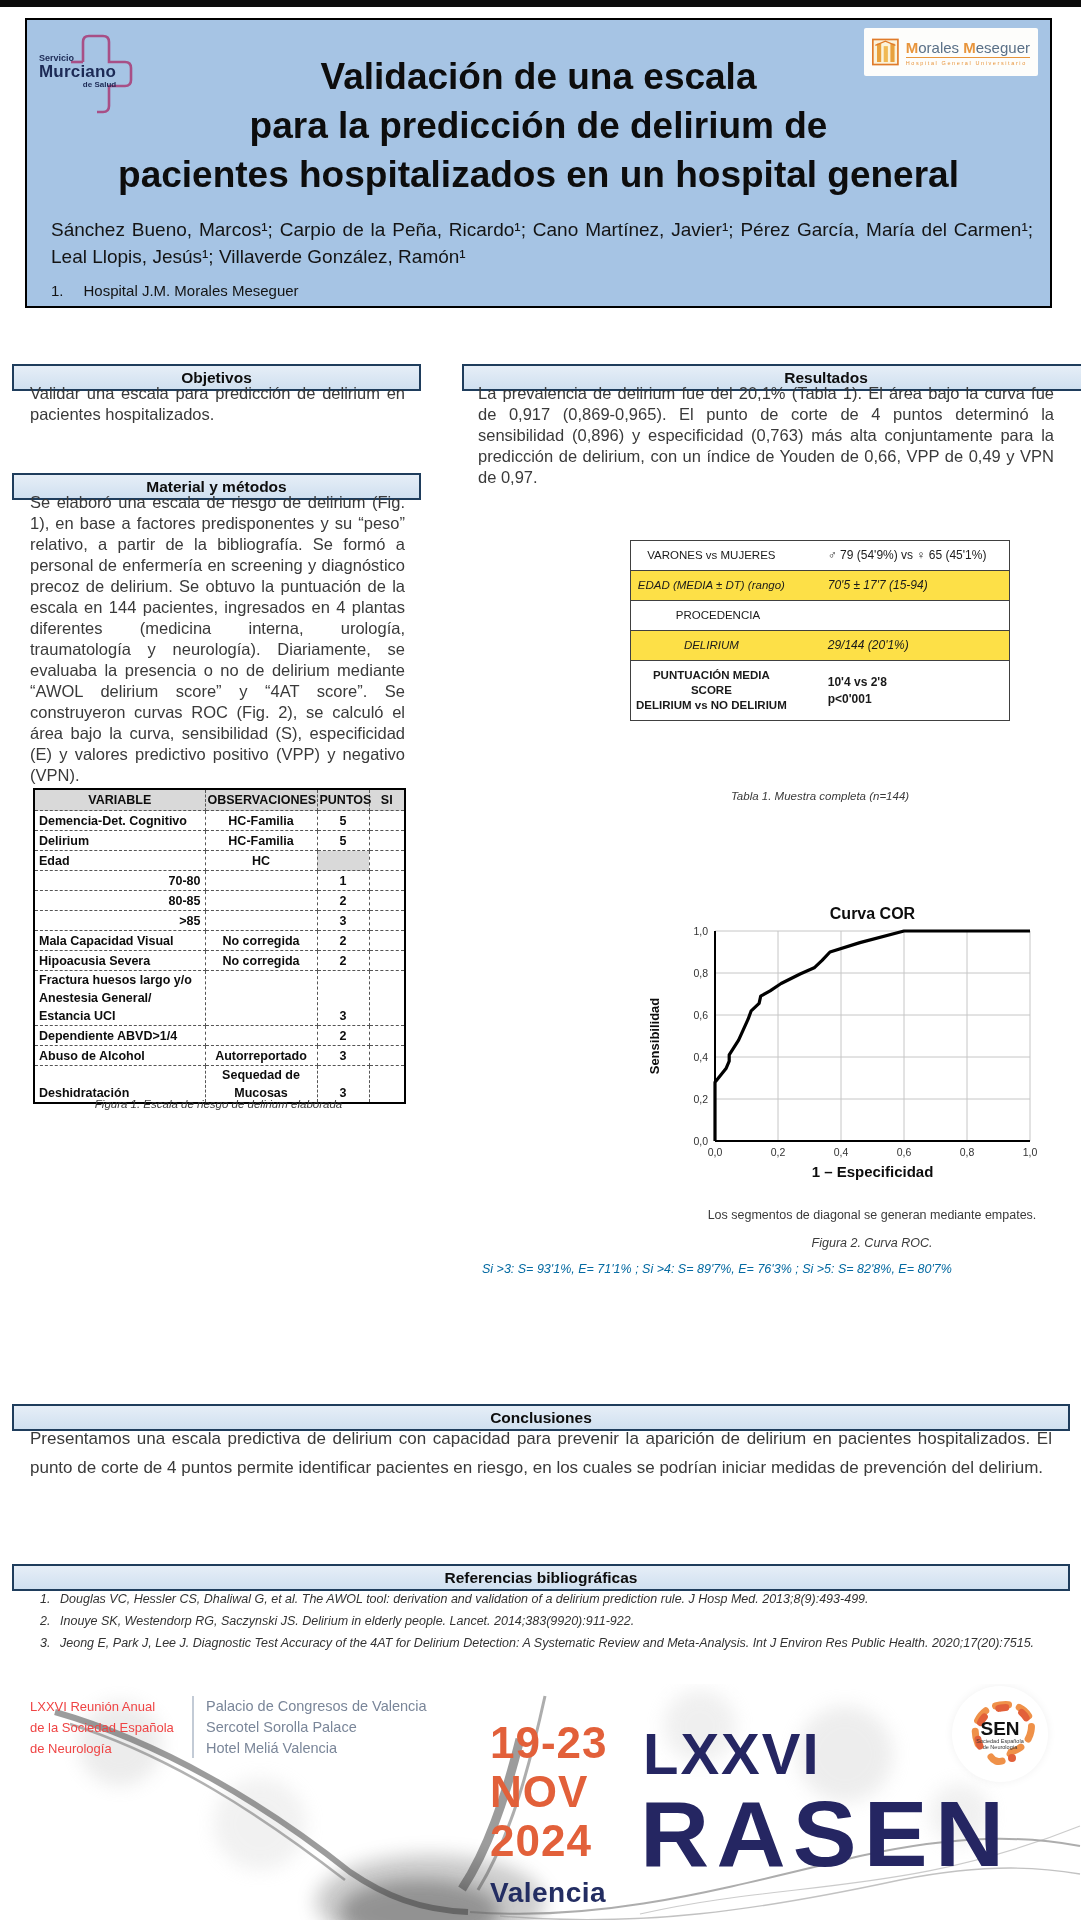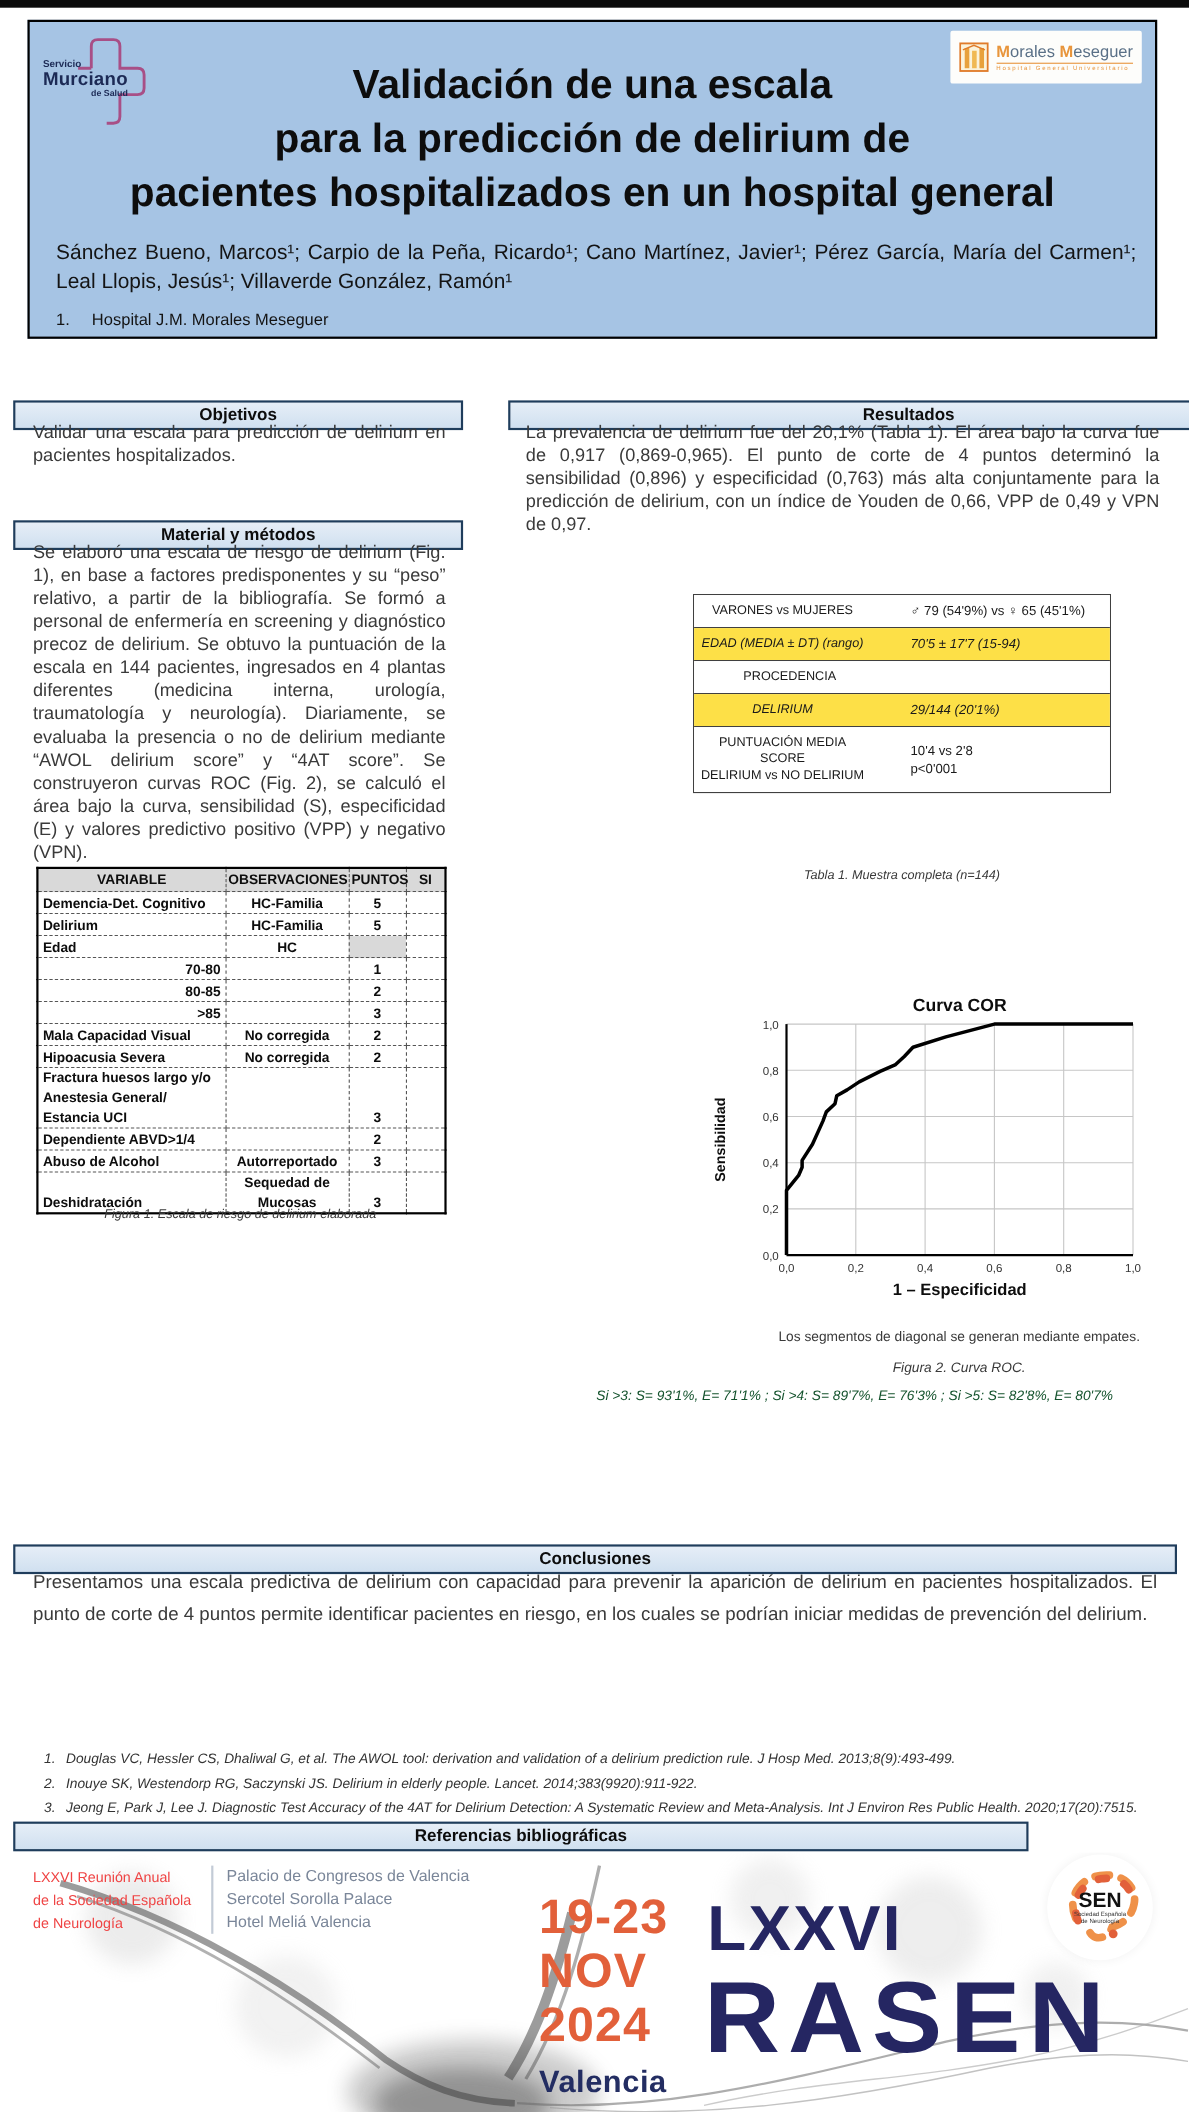--- a/index.html
+++ b/index.html
@@ -50,41 +50,41 @@
   .fig1-table td.ra{text-align:right;}
   .fig1-table td.shade{background:#d9d9d9;}
   .fig1-table tr.vb td{vertical-align:bottom;}
   .fig-caption{position:absolute;font-size:11.5px;font-style:italic;color:#3a3a3a;text-align:center;}
 
   
   .tabla1{position:absolute;left:630px;top:540px;width:380px;border:1.5px solid #404040;box-sizing:border-box;}
   .t1-head{background:#b7d7a8;border-bottom:1.5px solid #404040;height:34px;display:flex;
            align-items:center;justify-content:center;font-size:12.5px;color:#1a1a1a;}
   .t1-row{display:flex;border-bottom:1.5px solid #404040;background:#fff;}
-  .t1-row:last-child{border-bottom:none;}
+  .t1-row:last-child{border-bottom:none;font-weight:bold;}
   .t1-row.t1-shaded{background:#fde047;font-style:italic;}
   .t1-label{width:46%;display:flex;align-items:center;justify-content:center;text-align:center;
             font-size:11.5px;color:#1a1a1a;line-height:15px;padding:7px 2px;box-sizing:border-box;}
   .t1-value{width:54%;display:flex;flex-direction:column;justify-content:center;font-size:12px;
             color:#1a1a1a;line-height:17px;padding:6px 4px 6px 8px;box-sizing:border-box;margin-left:28px;}
 
   
   .roc-figure{position:absolute;left:645px;top:903px;width:400px;height:300px;}
   .roc-figure svg{width:400px;height:300px;}
   .grid{stroke:#c6c6c6;stroke-width:1;}
   .axis{stroke:#000;stroke-width:2;}
   .roc-line{fill:none;stroke:#000;stroke-width:3.2;stroke-linejoin:round;}
   .tick{font-family:"Liberation Sans",sans-serif;font-size:10.5px;fill:#333;}
   .tx{text-anchor:middle;} .ty{text-anchor:end;}
   .roc-title{font-size:16px;font-weight:bold;fill:#0d0d0d;text-anchor:middle;}
   .roc-xlabel{font-size:15px;font-weight:bold;fill:#0d0d0d;text-anchor:middle;}
   .roc-ylabel{font-size:13px;font-weight:bold;fill:#0d0d0d;text-anchor:middle;}
   .roc-note{position:absolute;left:612px;top:1208px;width:520px;text-align:center;font-size:12.5px;color:#3a3a3a;}
-  .roc-stats{position:absolute;left:482px;top:1262px;width:590px;text-align:center;
-             font-size:12.5px;font-style:italic;color:#14532d;}
+  .roc-stats{position:absolute;left:482px;top:1262px;width:590px;text-align:left;
+             font-size:12.5px;font-style:italic;color:#0369a1;}
 
   
   .ref-list{position:absolute;left:30px;top:1588px;width:1025px;margin:0;padding-left:24px;
             font-size:12.5px;font-style:italic;line-height:22px;color:#333;text-align:justify;}
   .ref-list li{padding-left:6px;}
 
   
   .footer{position:absolute;left:0;top:1684px;width:1081px;height:236px;background:#fff;overflow:hidden;}
   .footer svg.art{position:absolute;left:0;top:0;}
   .f-left{position:absolute;left:30px;top:12px;font-size:13px;font-weight:normal;color:#ef4444;line-height:21px;}
@@ -314,21 +314,21 @@
   </div>
   <div class="roc-note">Los segmentos de diagonal se generan mediante empates.</div>
   <div class="roc-note" style="top:1236px;font-style:italic;">Figura 2. Curva ROC.</div>
   <div class="roc-stats">Si &gt;3: S= 93'1%, E= 71'1% ; Si &gt;4: S= 89'7%, E= 76'3% ; Si &gt;5: S= 82'8%, E= 80'7%</div>
 
   <div class="section-box" style="left:12px;top:1383px;width:1058px;">
     <span>Conclusiones</span>
   </div>
   <p class="body-text" style="left:30px;top:1424px;width:1022px;line-height:29px;font-size:17px;">Presentamos una escala predictiva de delirium con capacidad para prevenir la aparición de delirium en pacientes hospitalizados. El punto de corte de 4 puntos permite identificar pacientes en riesgo, en los cuales se podrían iniciar medidas de prevención del delirium.</p>
 
-  <div class="section-box" style="left:12px;top:1635px;width:923px;">
+  <div class="section-box" style="left:12px;top:1543px;width:1058px;">
     <span>Referencias bibliográficas</span>
   </div>
   <ol class="ref-list" id="ref-list">
       <li>Douglas VC, Hessler CS, Dhaliwal G, et al. The AWOL tool: derivation and validation of a delirium prediction rule. J Hosp Med. 2013;8(9):493-499.</li>
       <li>Inouye SK, Westendorp RG, Saczynski JS. Delirium in elderly people. Lancet. 2014;383(9920):911-922.</li>
       <li>Jeong E, Park J, Lee J. Diagnostic Test Accuracy of the 4AT for Delirium Detection: A Systematic Review and Meta-Analysis. Int J Environ Res Public Health. 2020;17(20):7515.</li>
     </ol>
 
   <div class="footer">
     <svg class="art" width="1081" height="236" viewBox="0 0 1081 236">

